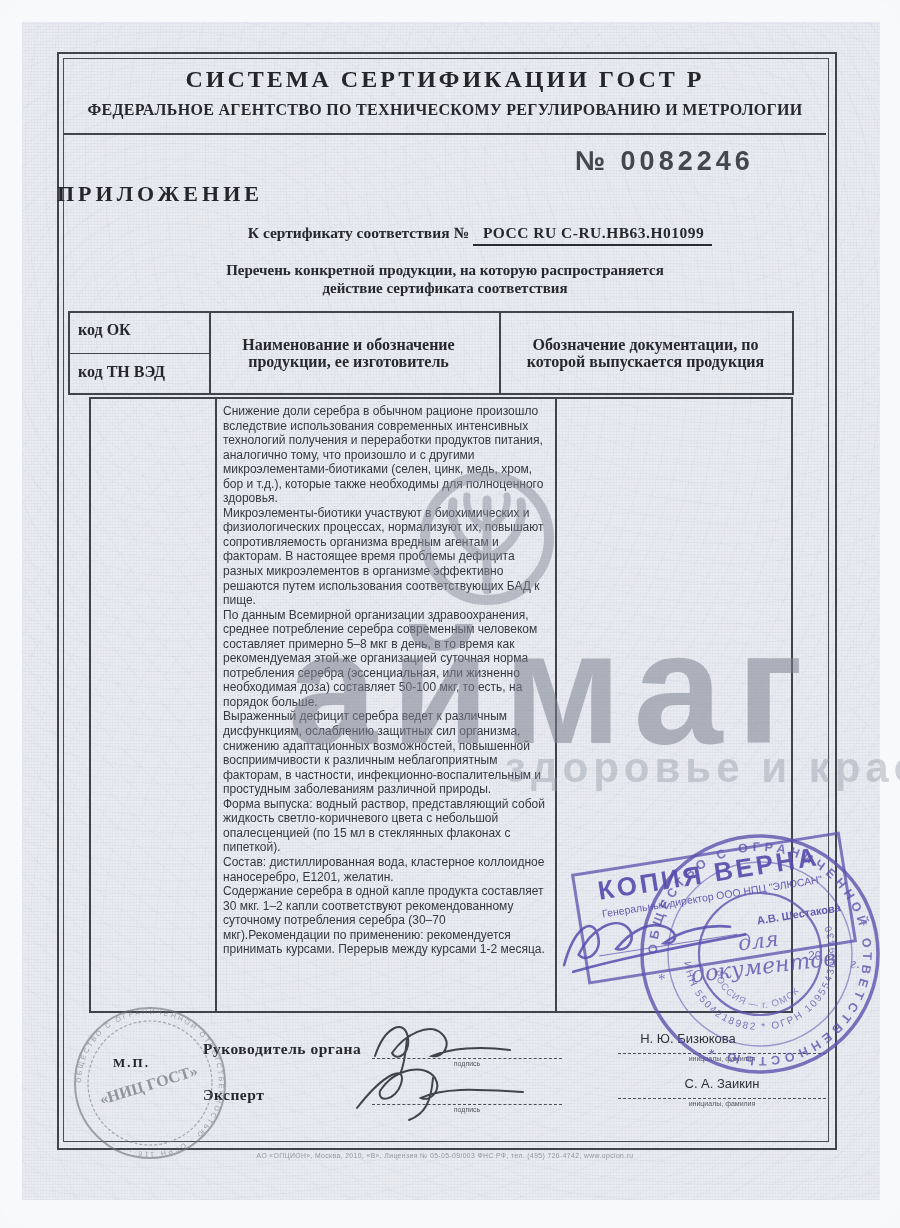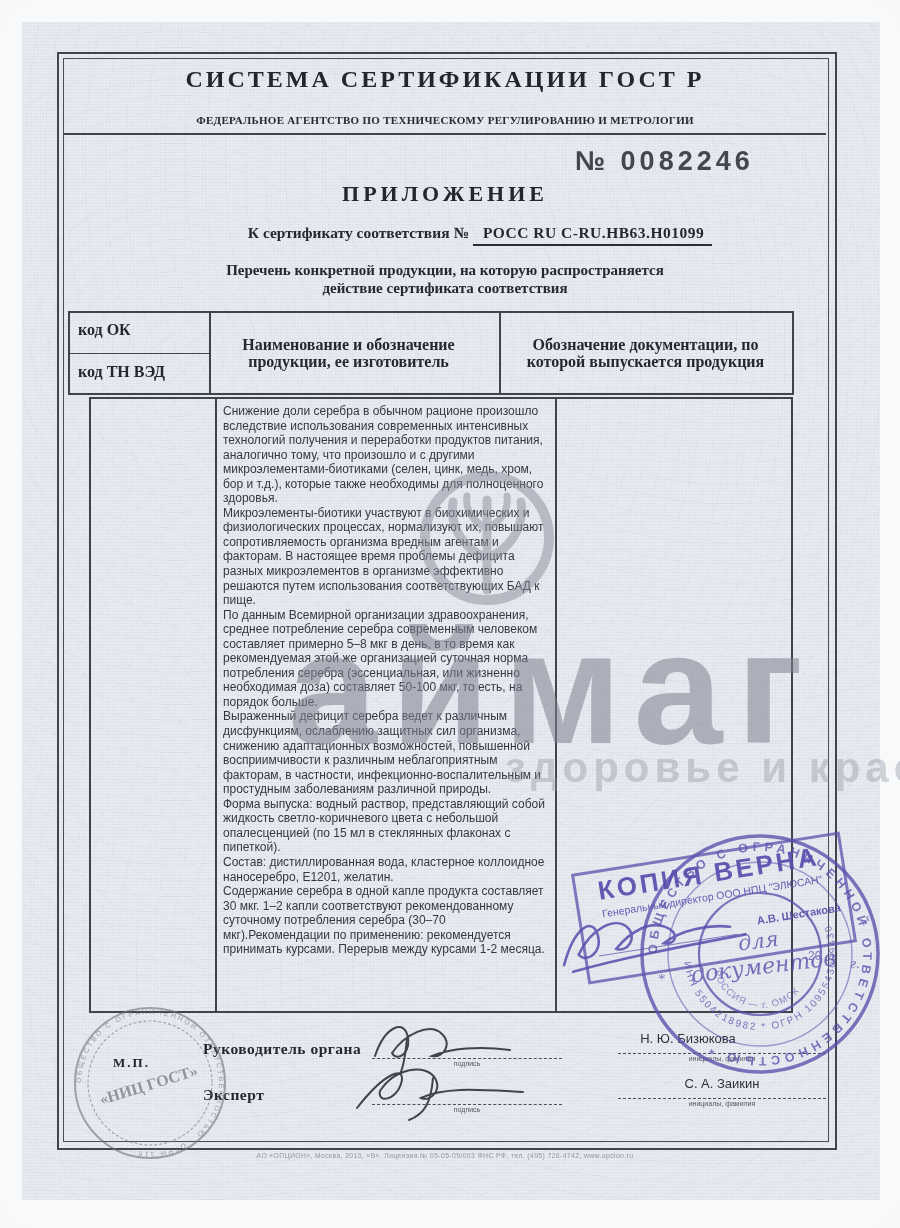--- a/index.html
+++ b/index.html
@@ -18,25 +18,25 @@
       repeating-radial-gradient(circle at 70% 80%, rgba(130,140,175,.04) 0 1px, transparent 1px 18px);
   }
   .abs{position:absolute;}
   
   .border-outer{left:57px;top:52px;width:776px;height:1094px;border:2px solid #41444b;}
   .border-inner{left:63px;top:58px;width:764px;height:1082px;border:1px solid #4a4d54;}
   .header-sep{left:64px;top:133px;width:762px;border-top:2px solid #41444b;}
   
   .sys-title{left:57px;top:66px;width:776px;text-align:center;font-size:24px;font-weight:bold;
              letter-spacing:3px;color:#24262c;}
-  .agency{left:57px;top:114px;width:776px;text-align:center;font-size:11px;font-weight:bold;
+  .agency{left:57px;top:101px;width:776px;text-align:center;font-size:16px;font-weight:bold;
           letter-spacing:.3px;color:#26282e;}
   .blank-number{left:575px;top:146px;font-family:"Liberation Sans",sans-serif;font-size:27px;
                 font-weight:bold;color:#43474f;letter-spacing:4px;}
-  .doc-title{left:57px;top:181px;width:776px;text-align:center;font-size:22px;font-weight:bold;
+  .doc-title{left:57px;top:181px;width:776px;font-size:22px;font-weight:bold;
              letter-spacing:4px;color:#24262c;}
   .cert-line{left:57px;top:224px;width:776px;text-align:center;font-size:15.5px;font-weight:bold;color:#26282e;padding-left:35px;}
   .cert-number{display:inline-block;border-bottom:2px solid #2a2d33;padding:0 8px 2px 10px;letter-spacing:.5px;}
   .subtitle{left:57px;top:261px;width:776px;text-align:center;font-size:15px;font-weight:bold;
             line-height:18px;color:#26282e;}
   
   .htable{left:68px;top:311px;width:722px;height:80px;border:2px solid #41444b;}
   .ht-v1{left:139px;top:0;width:2px;height:100%;background:#41444b;}
   .ht-v2{left:429px;top:0;width:2px;height:100%;background:#41444b;}
   .ht-h1{left:0;top:40px;width:139px;border-top:1.5px solid #41444b;}

